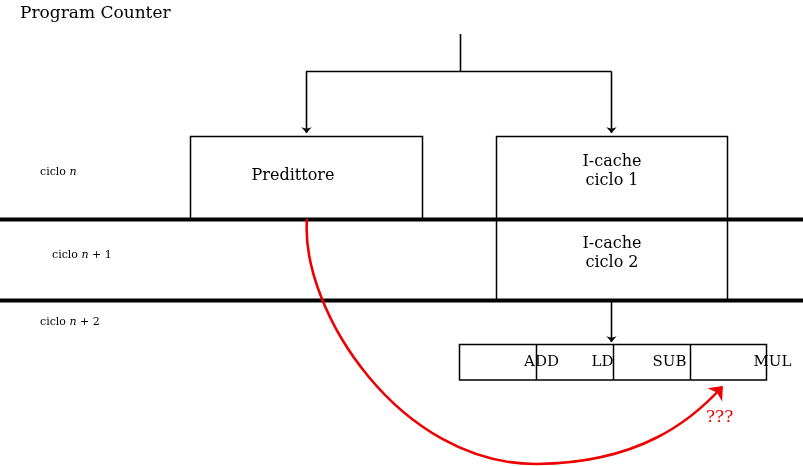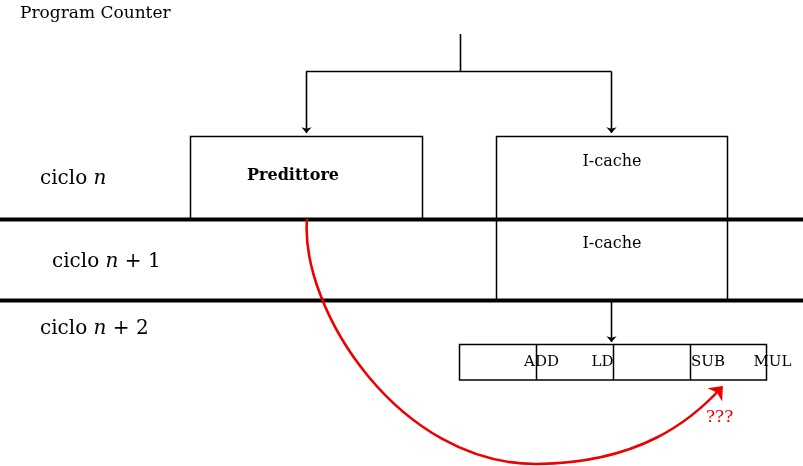--- a/index.html
+++ b/index.html
@@ -30,57 +30,56 @@
     line-height: 1.18;
   }
   .pc-title {
     font-size: 17px;
     left: 0;
     top: 2px;
     width: 803px;
     padding-left: 20px;
   }
   .cycle-label {
-    font-size: 20px;
+    font-size: 11px;
     left: 40px;
     text-align: left;
   }
   .cycle-label .it { font-style: italic; }
   #cyc-n    { top: 166px; }
   #cyc-n1   { top: 249px; margin-left: 12px; }
   #cyc-n2   { top: 316px; }
   .box-text {
     font-size: 16px;
     text-align: center;
   }
   #predittore-text {
     left: 190px;
     top: 166px;
     width: 206px;
-    font-weight: bold;
   }
   #icache1-text {
     left: 496px;
     top: 152px;
     width: 232px;
   }
   #icache2-text {
     left: 496px;
     top: 234px;
     width: 232px;
   }
   .instr-text {
     font-size: 15px;
     text-align: center;
     top: 353px;
     margin-left: 44px;
   }
   #instr-0 { left: 459px; width: 77px; }
   #instr-1 { left: 520px; width: 77px; }
-  #instr-2 { left: 604px; width: 77px; text-align: right; }
+  #instr-2 { left: 587px; width: 77px; }
   #instr-3 { left: 690px; width: 77px; }
   #qmark {
     font-size: 17px;
     left: 706px;
     top: 406px;
     color: #ee0000;
   }
 </style>
 </head>
 <body>
@@ -127,24 +126,26 @@
   <div class="lbl cycle-label" id="cyc-n"><span>ciclo </span><span class="it">n</span><span></span></div>
 
   <div class="lbl cycle-label" id="cyc-n1"><span>ciclo </span><span class="it">n</span><span> + 1</span></div>
 
   <div class="lbl cycle-label" id="cyc-n2"><span>ciclo </span><span class="it">n</span><span> + 2</span></div>
 
   <div class="lbl box-text" id="predittore-text">Predittore</div>
 
   <div class="lbl box-text" id="icache1-text">
     <div>I-cache</div>
+    <div>ciclo 1</div>
   </div>
 
   <div class="lbl box-text" id="icache2-text">
     <div>I-cache</div>
+    <div>ciclo 2</div>
   </div>
 
   <div class="lbl instr-text" id="instr-0">ADD</div>
   <div class="lbl instr-text" id="instr-1">LD</div>
   <div class="lbl instr-text" id="instr-2">SUB</div>
   <div class="lbl instr-text" id="instr-3">MUL</div>
 
   <div class="lbl" id="qmark">???</div>
 
 </div>

